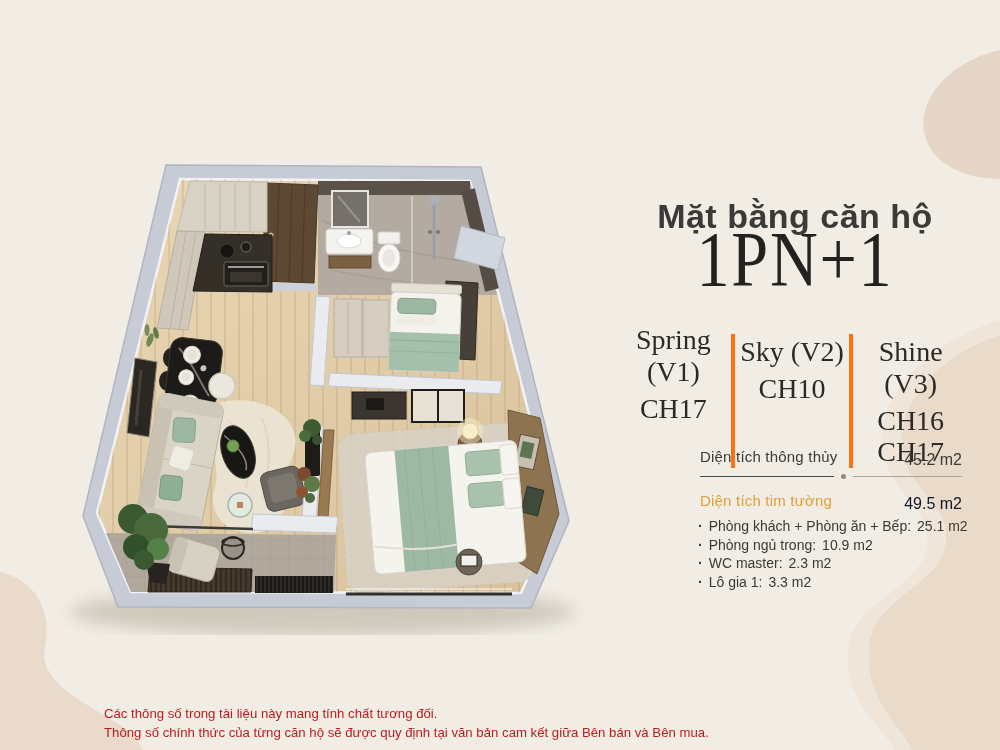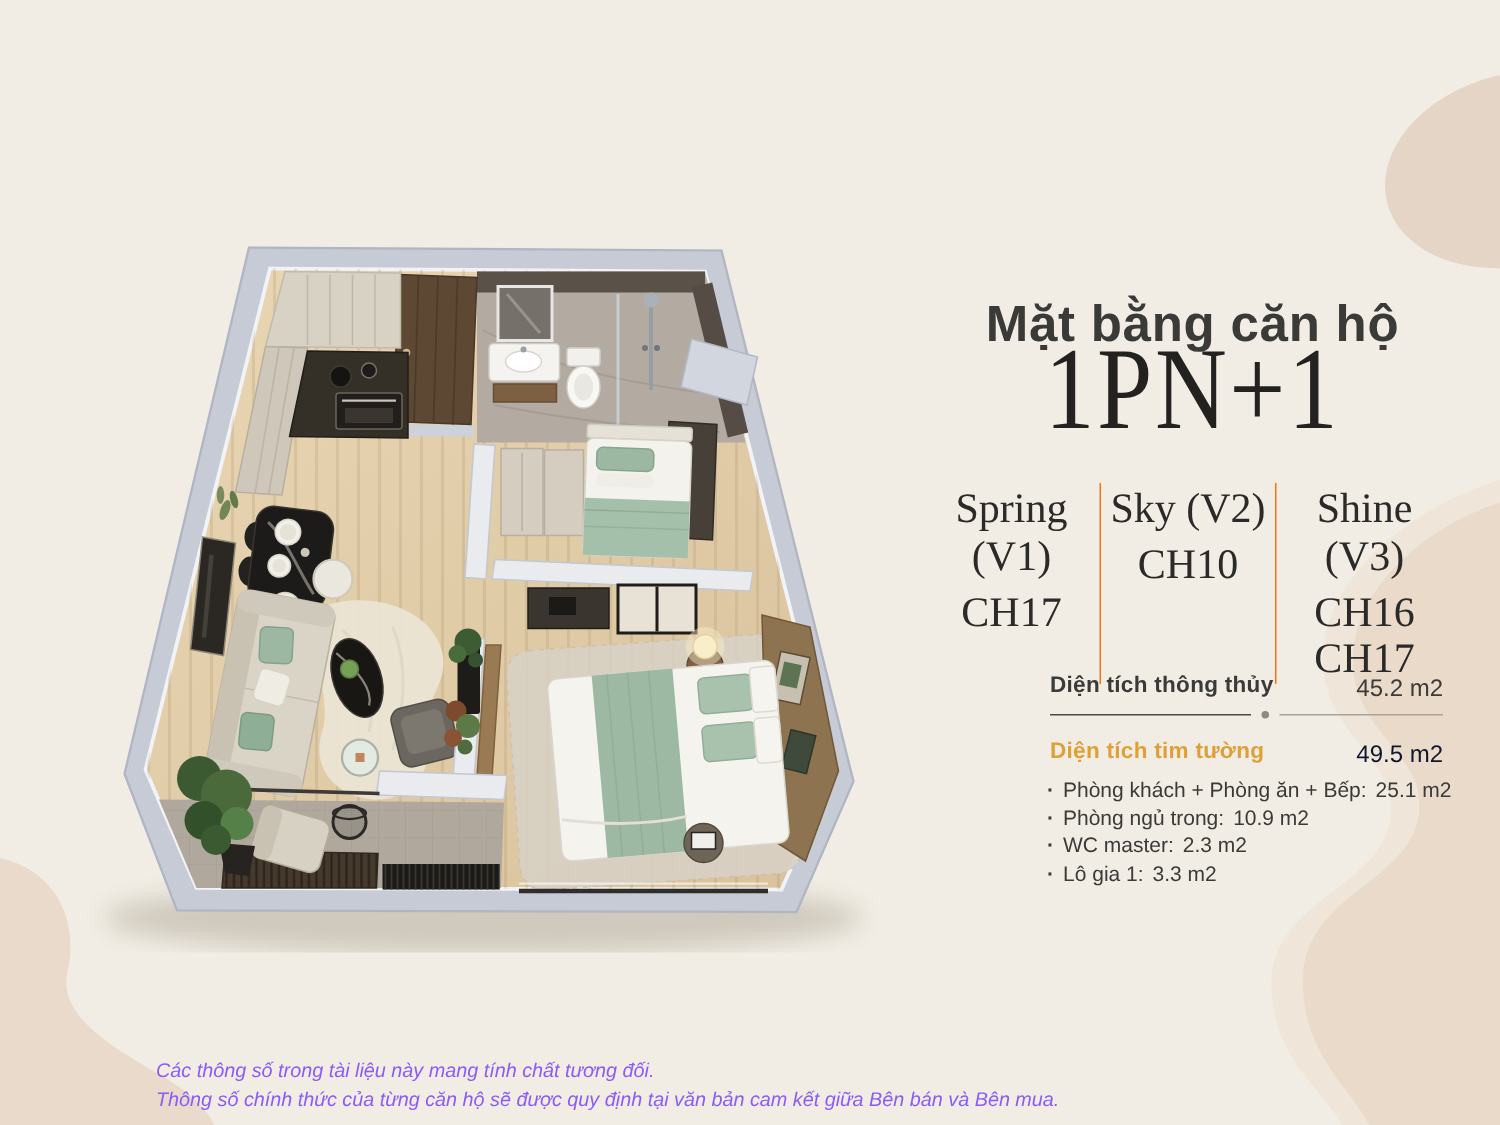--- a/index.html
+++ b/index.html
@@ -8,40 +8,40 @@
   .abs{position:absolute;}
   svg{display:block;}
   
   .subtitle{left:645px;top:197px;width:300px;text-align:center;font-size:34px;font-weight:600;
             letter-spacing:.5px;color:#3a3a38;}
   .title{left:625px;top:220px;width:340px;text-align:center;font-family:"Liberation Serif",serif;
          font-size:78px;line-height:1;font-weight:400;color:#232220;letter-spacing:2px;
          transform:scaleX(.85);transform-origin:center;}
   .variants{left:616px;top:322px;width:352px;display:flex;align-items:stretch;}
   .vcol{flex:1 1 0;text-align:center;padding:2px 2px 0 2px;}
-  .vcol + .vcol{border-left:1px solid #f97316;}
+  .vcol + .vcol{border-left:4px solid #f97316;margin-top:12px;}
   .vname{font-family:"Liberation Serif",serif;font-size:28px;color:#2b2a28;margin-bottom:5px;}
   .vunit{font-family:"Liberation Serif",serif;font-size:28px;line-height:1.12;color:#2b2a28;}
   .areas{left:700px;top:448px;width:262px;}
   .arow{display:flex;justify-content:space-between;align-items:flex-end;}
-  .alabel{font-size:15px;font-weight:700;letter-spacing:.2px;padding-bottom:4px;}
+  .alabel{font-size:15px;font-weight:400;letter-spacing:.2px;padding-bottom:4px;}
   .avalue{font-size:16px;font-weight:400;white-space:nowrap;}
   .row-dark{color:#3a3a38;}
   .row-gold{color:#dfa038;}
   .row-gold .avalue{color:#0f172a;margin-top:12px;}
   .adiv{display:flex;align-items:center;margin:5px 0 4px 0;}
   .adiv .seg1{width:134px;height:1.5px;background:#4a4944;}
   .adiv .dot{width:5px;height:5px;border-radius:50%;background:#8f8a80;margin:0 7px;}
   .adiv .seg2{flex:1;height:1.5px;background:#a9a399;}
   .rooms{left:698px;top:517px;width:290px;}
   .rrow{display:flex;align-items:baseline;gap:6px;font-size:14px;line-height:18.5px;color:#3a3a38;white-space:nowrap;}
   .rrow .bullet{font-weight:700;}
   .rrow .rvalue{font-weight:400;}
-  .footer{left:104px;top:705px;width:720px;font-size:13.2px;font-style:italic;
-          color:#8b5cf6;line-height:18.6px;}
+  .footer{left:104px;top:705px;width:720px;font-size:13.2px;
+          color:#b91c1c;line-height:18.6px;}
 </style>
 </head>
 <body>
 
 <div id="canvas">
 
   <svg class="abs" style="left:0;top:0" width="1000" height="750" viewBox="0 0 1000 750">
     <ellipse cx="1012" cy="113" rx="90" ry="64" fill="#e2d2c2" opacity="0.9" transform="rotate(-14 1012 113)"></ellipse>
     <path d="M1000,320 C935,340 880,390 882,442 C884,492 932,505 927,545 C922,590 852,600 848,650 C844,702 882,726 895,750 L1000,750 Z" fill="#eee1d3" opacity="0.65"></path>
     <path d="M1000,335 C948,352 900,395 902,443 C904,490 951,503 946,542 C941,587 873,596 869,648 C865,700 901,726 913,750 L1000,750 Z" fill="#e8d9c9" opacity="0.95"></path>

